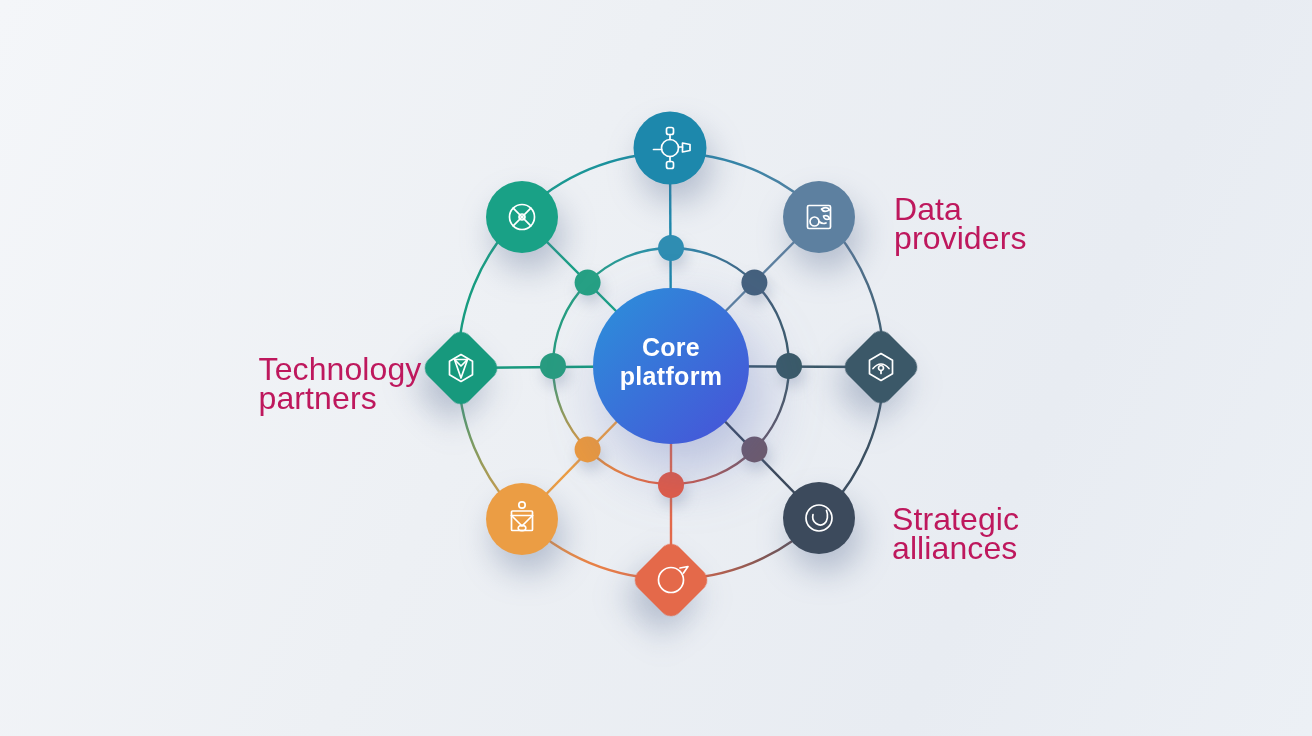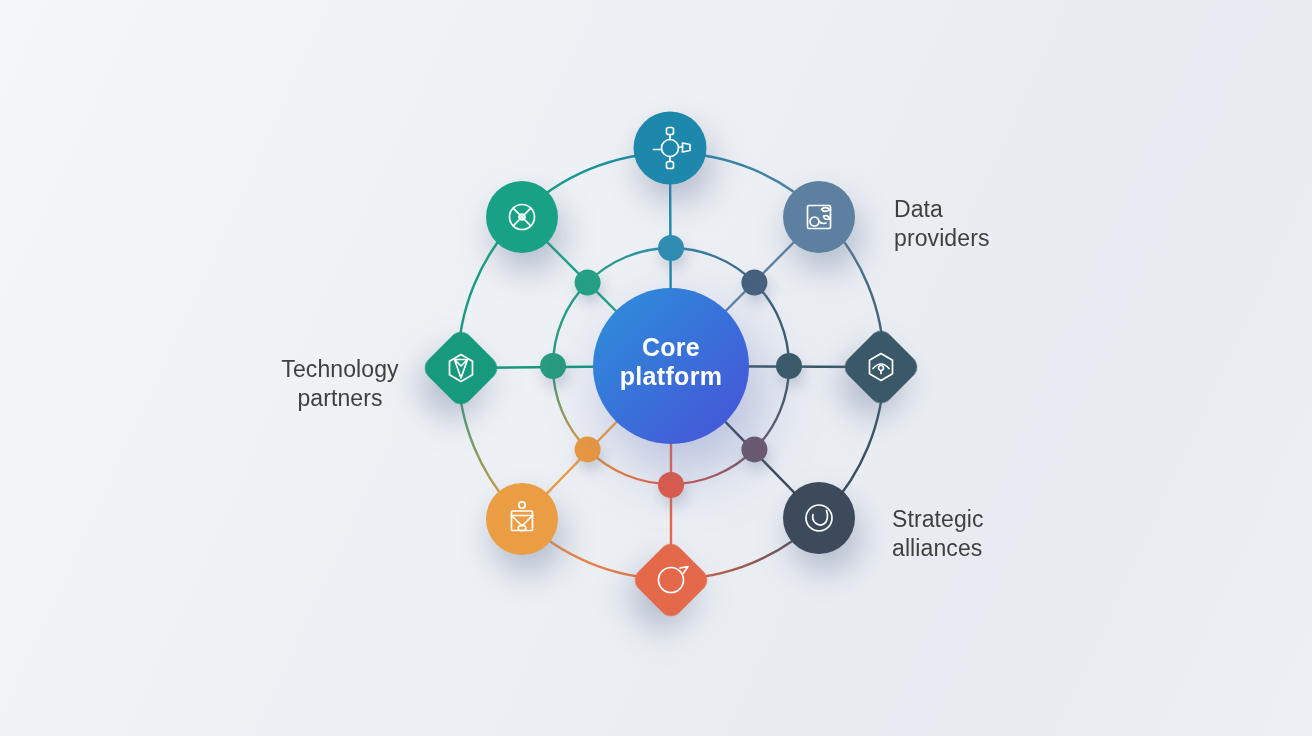--- a/index.html
+++ b/index.html
@@ -10,25 +10,25 @@
   }
   .stage{position:absolute;inset:0;}
   svg{position:absolute;left:0;top:0;}
   .ring{fill:none;stroke-width:2.4;}
   .radial{stroke-width:2.4;}
   .dot{filter:drop-shadow(3px 8px 7px rgba(92,110,148,.28));}
   .node-shape{filter:drop-shadow(6px 18px 16px rgba(92,110,148,.38));}
   .core-disc{filter:drop-shadow(14px 28px 30px rgba(78,96,180,.33));}
   .icon{fill:none;stroke-width:1.7;stroke-linecap:round;stroke-linejoin:round;}
   .label{
-    position:absolute;white-space:pre-line;color:#404040;
-    font-size:23px;line-height:29px;font-weight:500;letter-spacing:.1px;
+    position:absolute;white-space:pre-line;color:#be185d;
+    font-size:32px;line-height:29px;font-weight:500;letter-spacing:.1px;
   }
   .label-data{left:894px;top:195px;}
-  .label-tech{left:340px;top:355px;transform:translateX(-50%);text-align:center;}
+  .label-tech{left:340px;top:355px;transform:translateX(-50%);}
   .label-strategic{left:892px;top:493px;margin-top:12px;}
   .core-label{
     position:absolute;left:671px;top:362px;transform:translate(-50%,-50%);
     text-align:center;white-space:pre-line;color:#ffffff;
     font-size:25px;line-height:29px;font-weight:600;letter-spacing:.3px;
   }
 </style>
 </head>
 <body>
 

